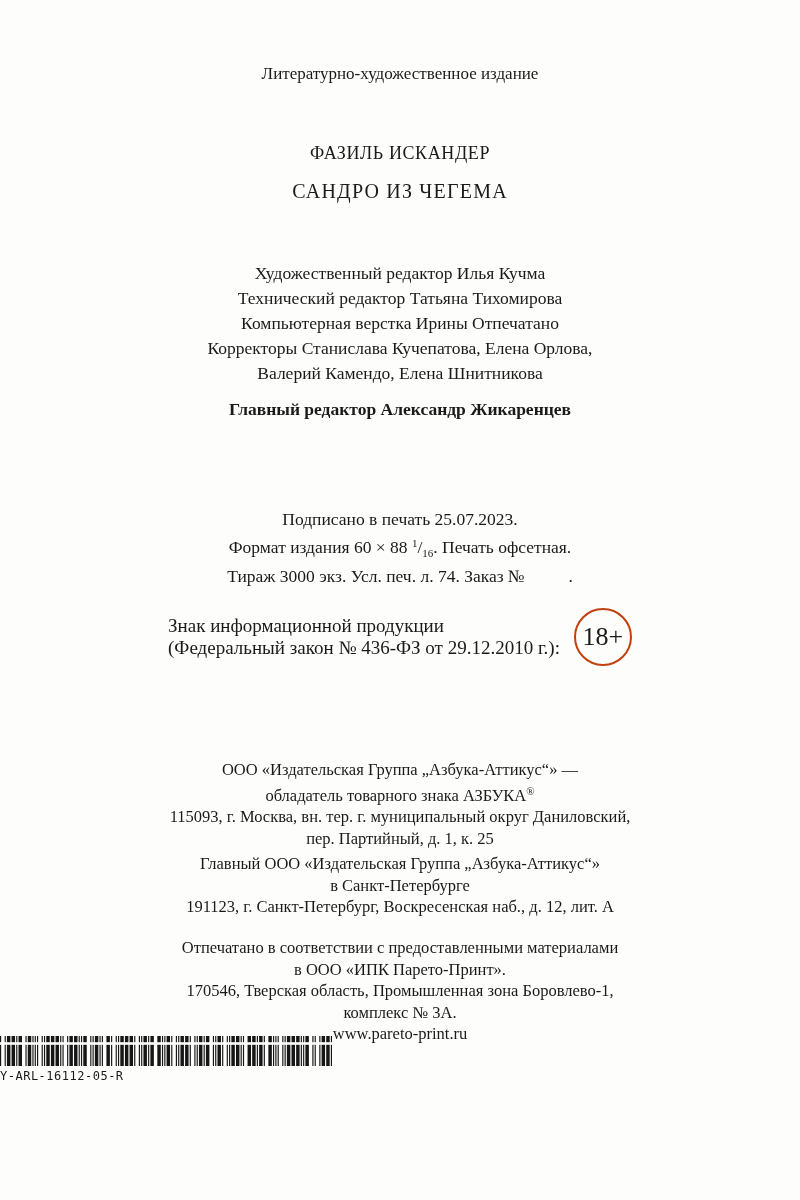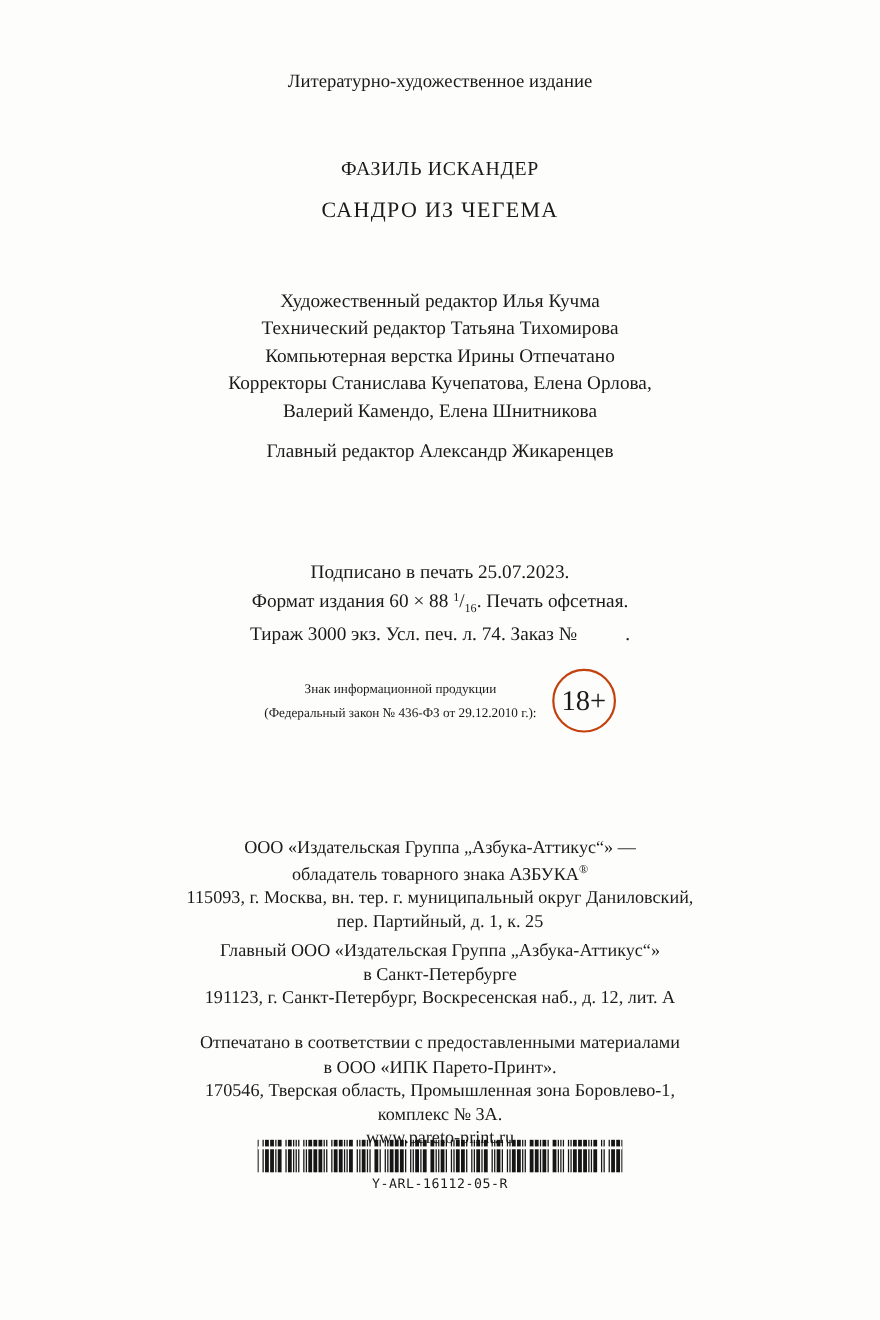--- a/index.html
+++ b/index.html
@@ -11,45 +11,45 @@
     position: relative;
     overflow: hidden;
   }
   .abs { position: absolute; left: 0; width: 100%; text-align: center; }
 
   .edition   { top: 64px;  font-size: 17px; }
   .author    { top: 143px; font-size: 18px; letter-spacing: 0.6px; }
   .title     { top: 180px; font-size: 20px; letter-spacing: 1.2px; }
 
   .credits   { top: 261px; font-size: 17.5px; line-height: 25px; }
-  .chief     { top: 399px; font-size: 17.5px; }
+  .chief     { top: 399px; font-size: 17.5px; font-weight: bold; }
 
   .print-info { top: 508px; font-size: 17.5px; line-height: 23.5px; }
   .sup  { font-size: 11px; vertical-align: 6px; }
   .sub  { font-size: 11px; vertical-align: -4px; }
 
   .age-row {
     position: absolute; top: 608px; left: 0; width: 100%;
     display: flex; justify-content: center; align-items: center; gap: 14px;
   }
-  .age-caption { font-size: 12px; line-height: 22px; text-align: center; }
+  .age-caption { font-size: 19px; line-height: 22px; text-align: left; }
   .age-badge {
     width: 58px; height: 58px; box-sizing: border-box;
     border: 2px solid #c2410c; border-radius: 50%;
     display: flex; align-items: center; justify-content: center;
     font-size: 26px; line-height: 1;
   }
 
   .pub1 { top: 759px; font-size: 16.5px; line-height: 21.5px; }
   .pub2 { top: 853px; font-size: 16.5px; line-height: 21.5px; }
   .pub3 { top: 921px; font-size: 16.5px; line-height: 21.5px; margin-top: 16px; }
 
   .barcode-wrap {
     position: absolute; top: 1036px; left: 0; width: 100%;
-    display: flex; flex-direction: column; align-items: center;
+    display: flex; flex-direction: column; align-items: flex-start;
   }
   .barcode-svg { width: 332px; height: 30px; display: block; }
   .barcode-svg rect { fill: #161616; }
   .barcode-svg rect.gapline { fill: #fdfdfc; }
   .barcode-label {
     font-family: "DejaVu Sans Mono", "Liberation Mono", monospace;
     font-size: 12px; letter-spacing: 0.5px; margin-top: 3px;
   }
 </style>
 </head>

